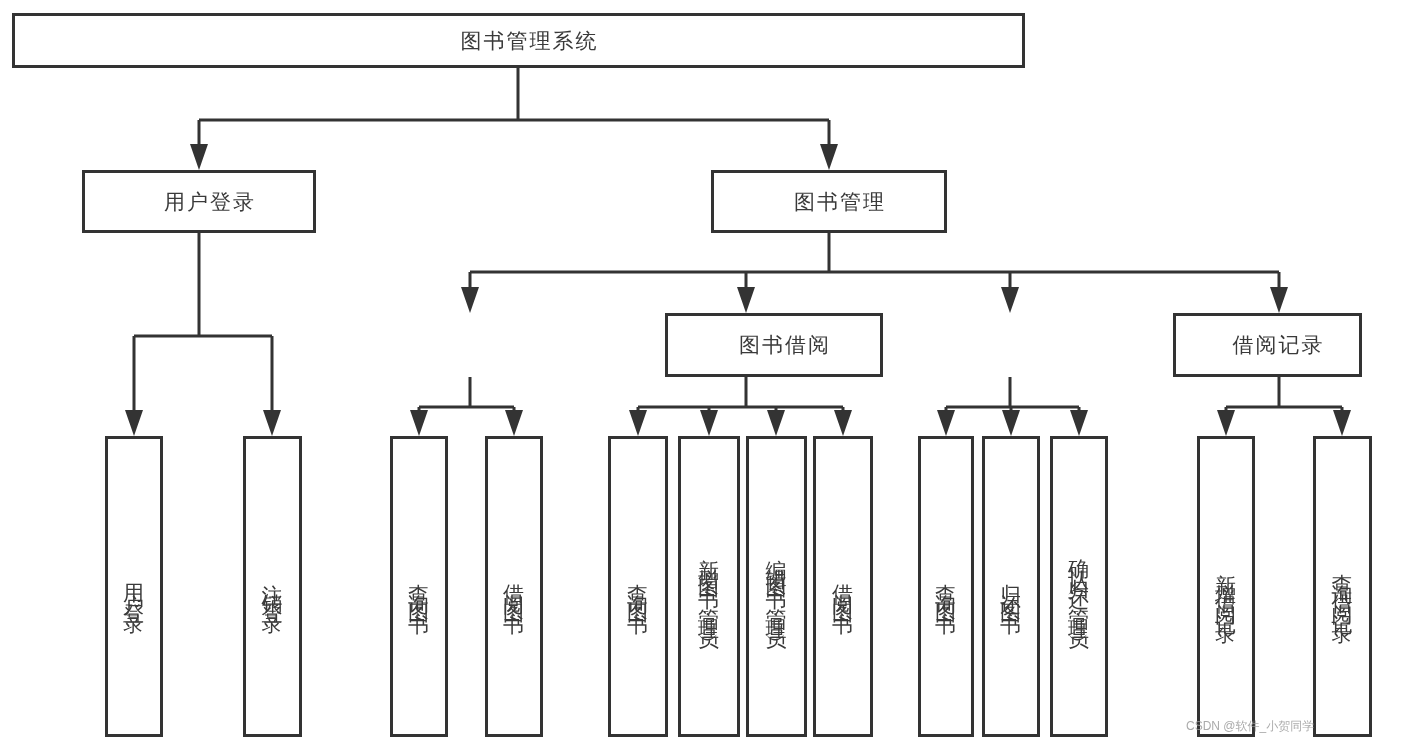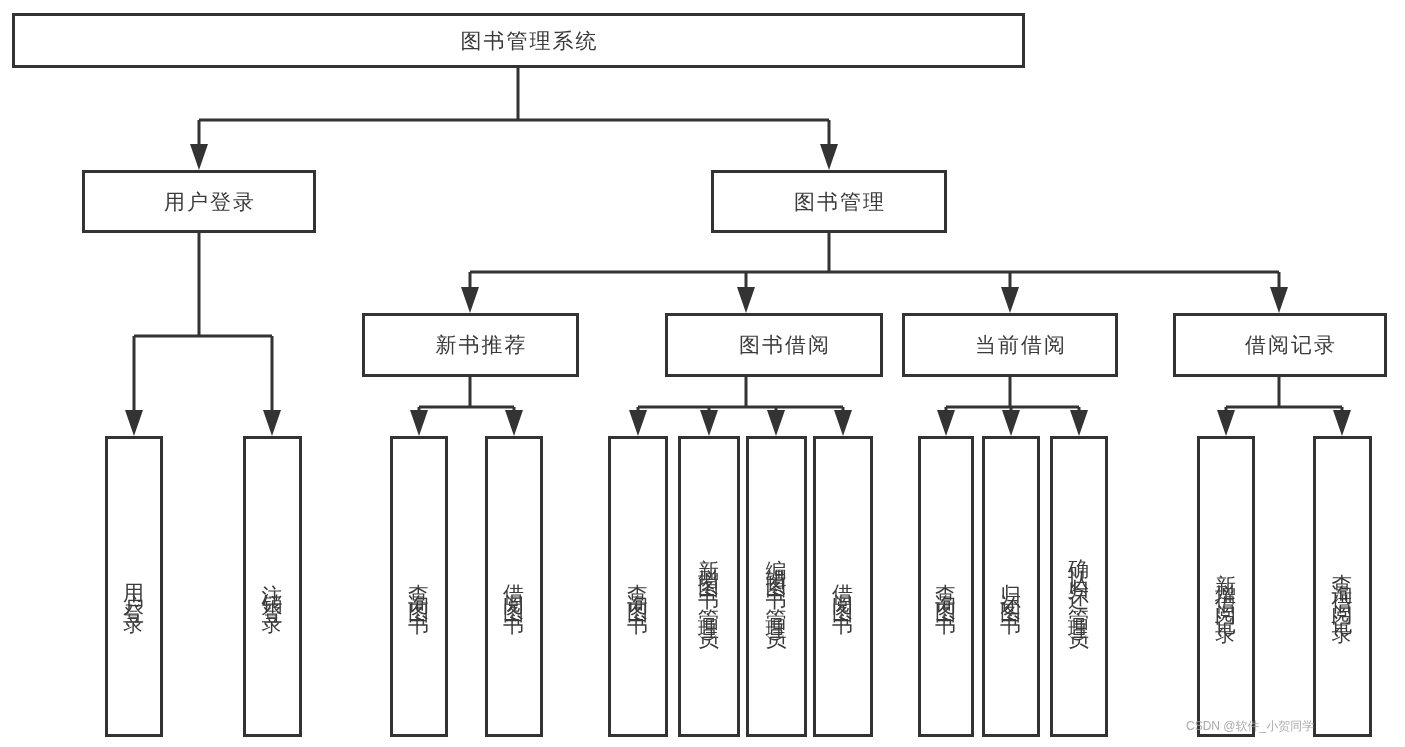--- a/index.html
+++ b/index.html
@@ -100,24 +100,22 @@
       <polygon points="1217,410 1235,410 1226,436"></polygon>
       <polygon points="1333,410 1351,410 1342,436"></polygon>
     </g>
   </svg>
 
   <div class="node hbox" style="left:12px; top:13px; width:1013px; height:55px;">图书管理系统</div>
 
   <div class="node hbox" style="left:82px; top:170px; width:234px; height:63px;">用户登录</div>
   <div class="node hbox" style="left:711px; top:170px; width:236px; height:63px;font-family:Liberation Mono, monospace;">图书管理</div>
 
-  <div class="node hbox" style="left:362px; top:313px; width:217px; height:64px;">新书推荐</div>
   <div class="node hbox" style="left:637px; top:313px; width:218px; height:64px;margin-left:28px;">图书借阅</div>
-  <div class="node hbox" style="left:902px; top:313px; width:216px; height:64px;">当前借阅</div>
-  <div class="node hbox" style="left:1173px; top:313px; width:214px; height:64px;">借阅记录</div>
+  <div class="node hbox" style="left:1173px; top:313px; width:189px; height:64px;">借阅记录</div>
 
   <div class="node vbox" style="left:105px; width:58px;">用户登录</div>
   <div class="node vbox" style="left:243px; width:59px;">注销登录</div>
 
   <div class="node vbox" style="left:390px; width:58px;">查询图书</div>
   <div class="node vbox" style="left:485px; width:58px;">借阅图书</div>
 
   <div class="node vbox" style="left:608px; width:60px;">查询图书</div>
   <div class="node vbox" style="left:678px; width:62px;">新增图书（管理员）</div>
   <div class="node vbox" style="left:746px; width:61px;">编辑图书（管理员）</div>

